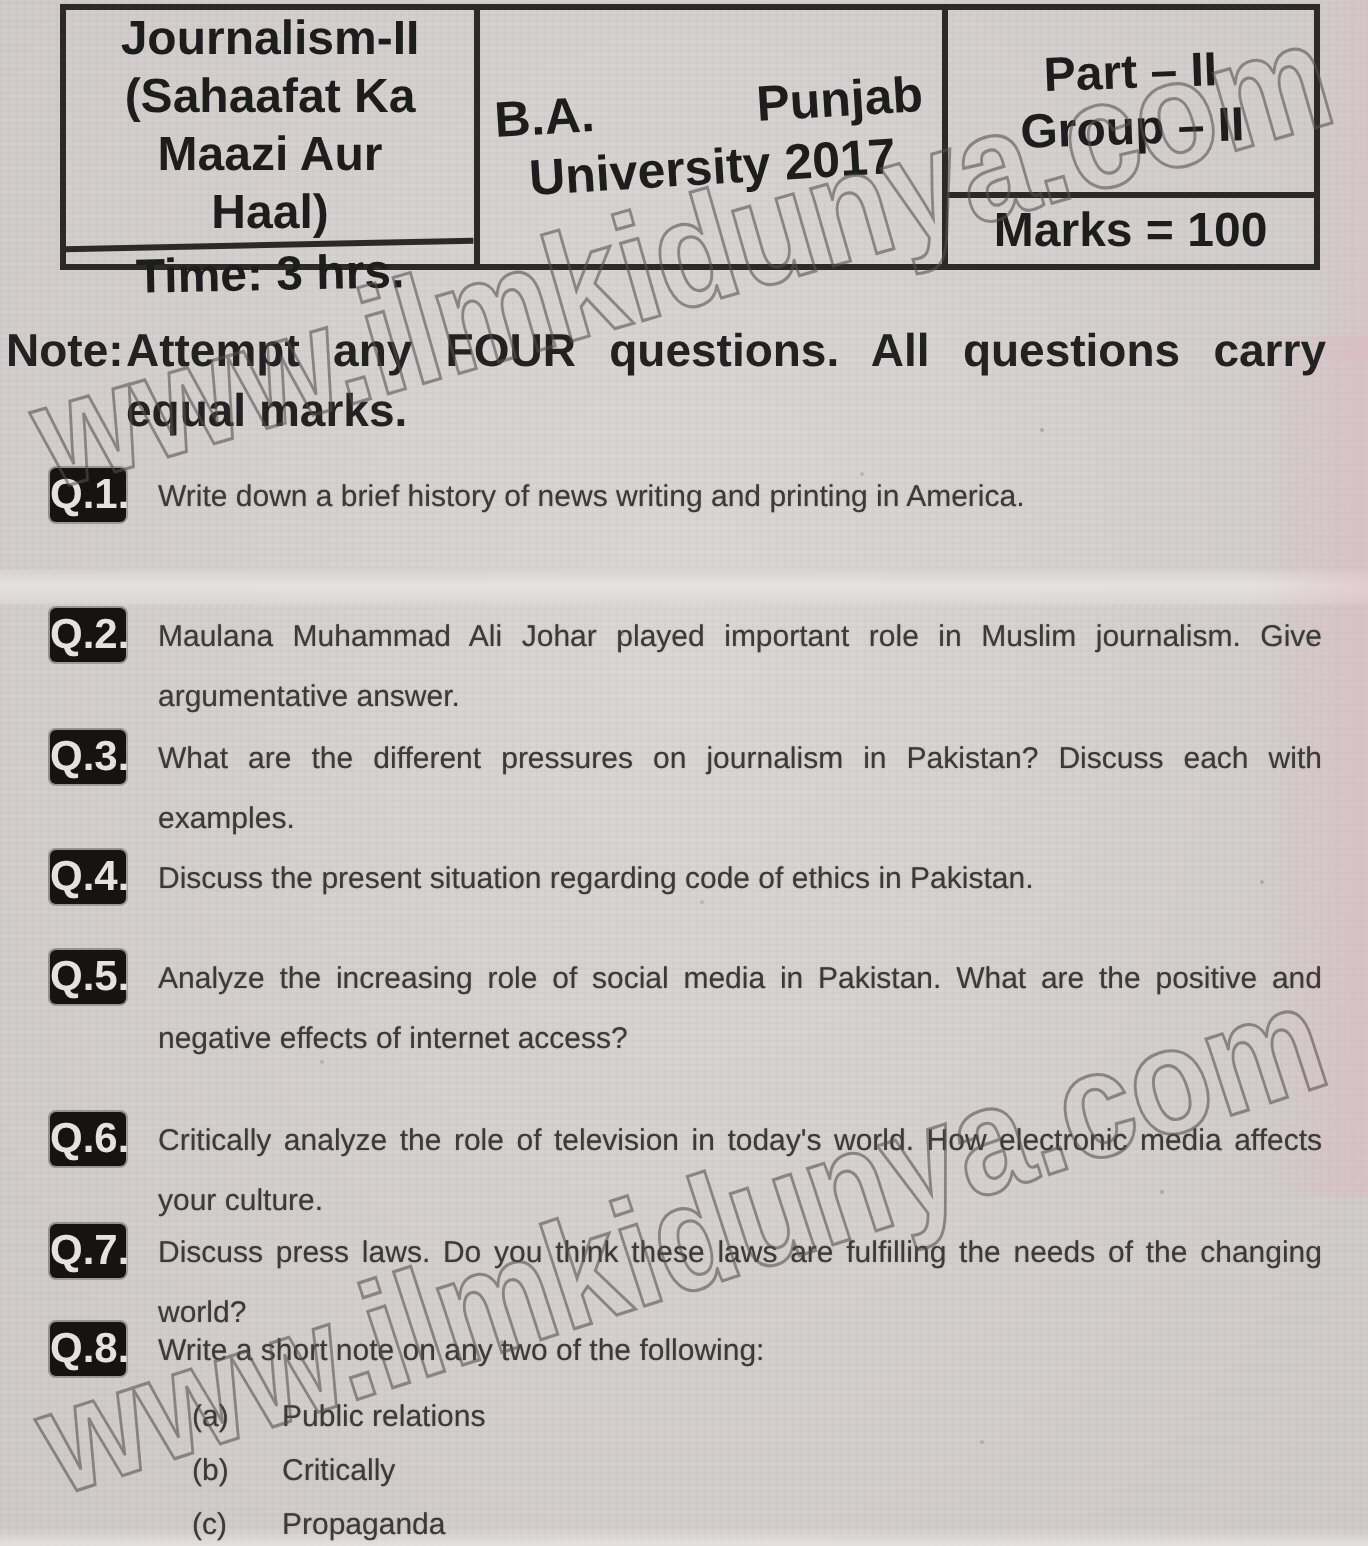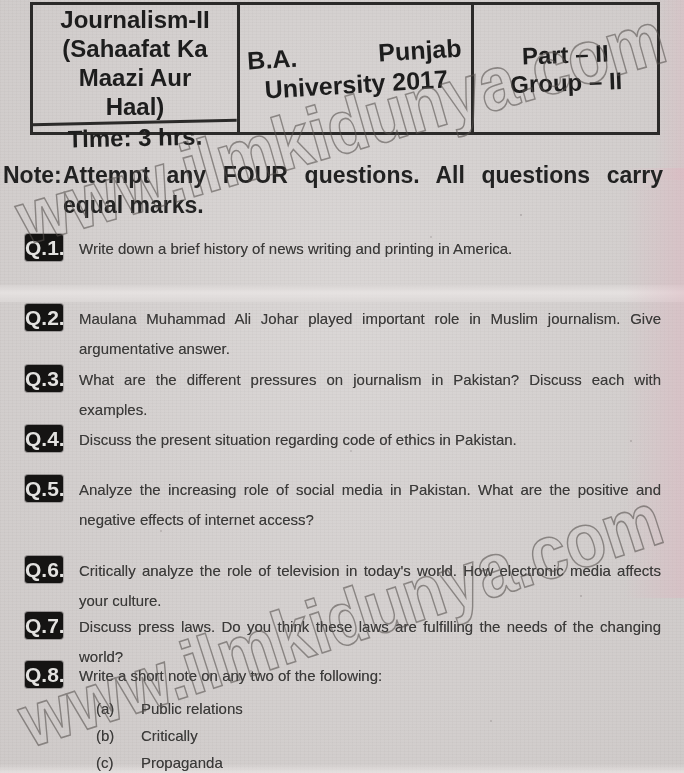--- a/index.html
+++ b/index.html
@@ -90,20 +90,23 @@
         <span>Punjab</span>
       </div>
       <div>University 2017</div>
     </div>
   </div>
   <div class="col col-right">
     <div class="cell part-cell">
       <div>Part – II</div>
       <div>Group – II</div>
     </div>
+    <div class="cell marks-cell">
+      <span>Marks = 100</span>
+    </div>
   </div>
 </div>
 
 <div class="exam-note">
   <span class="note-label">Note:</span>
   <span class="note-text">Attempt any FOUR questions. All questions carry equal marks.</span>
 </div>
 
 <div class="qrow" style="top:234px">
   <div class="qbadge">Q.1.</div>

